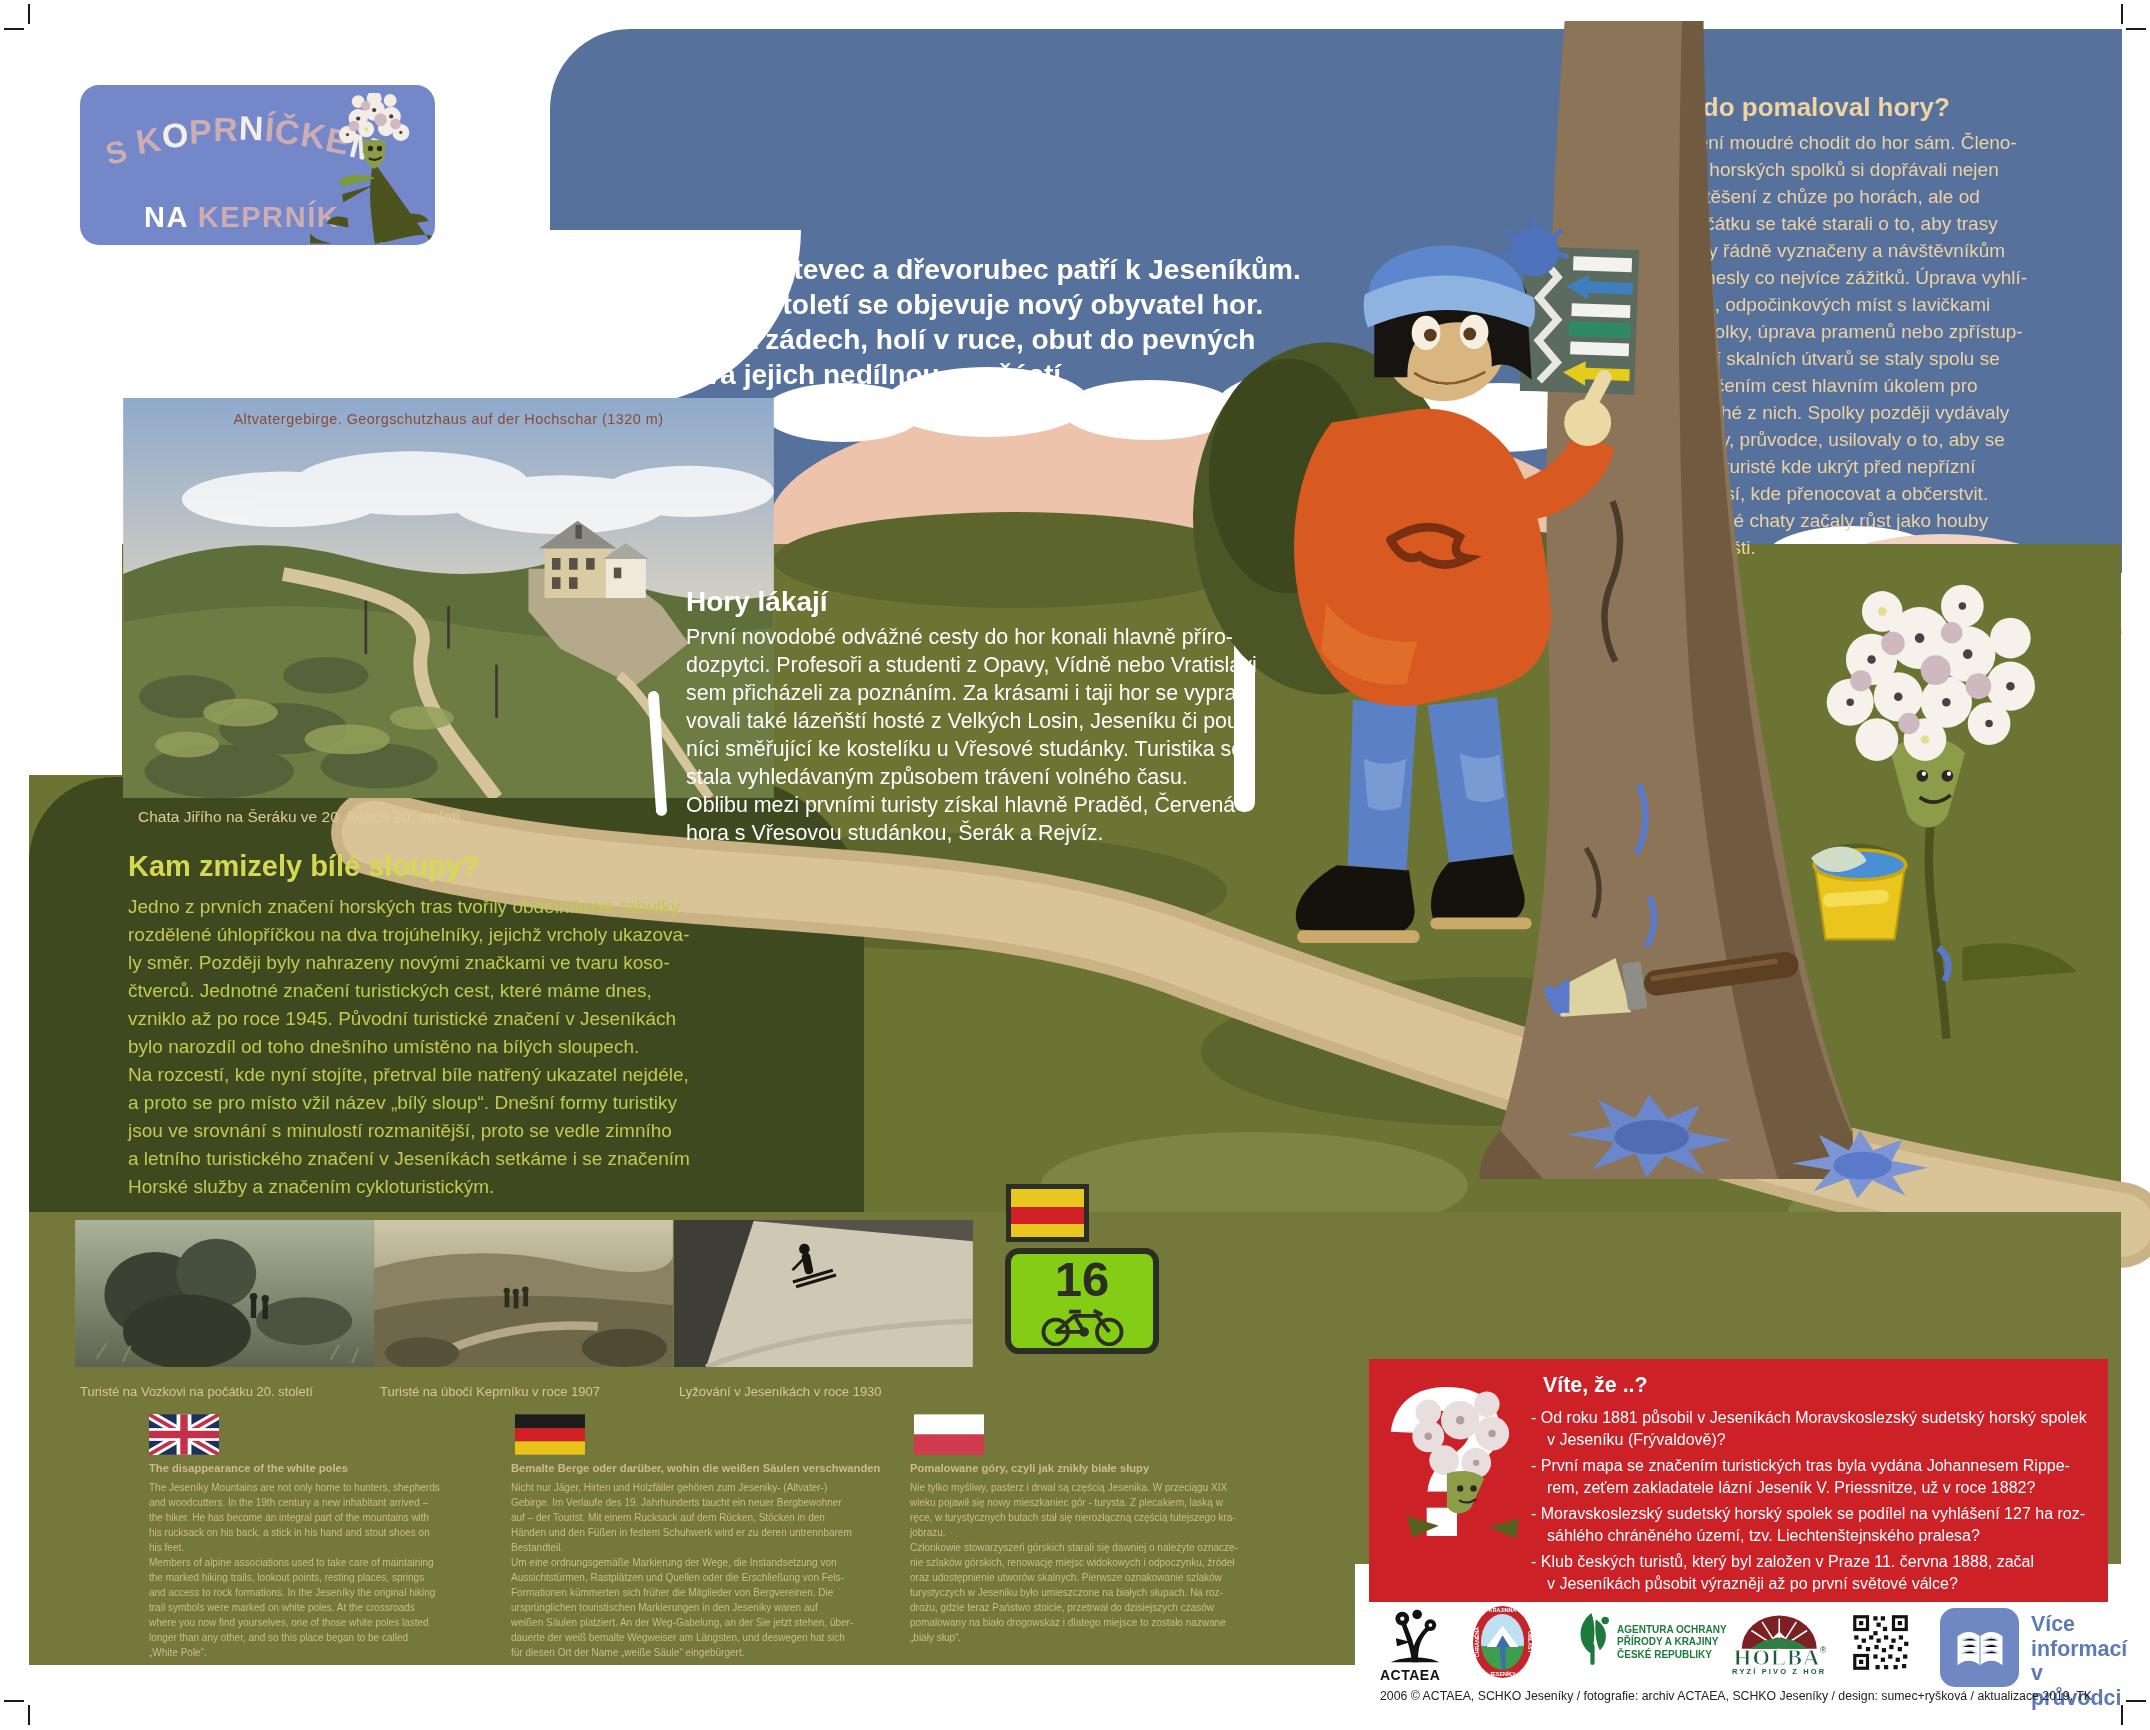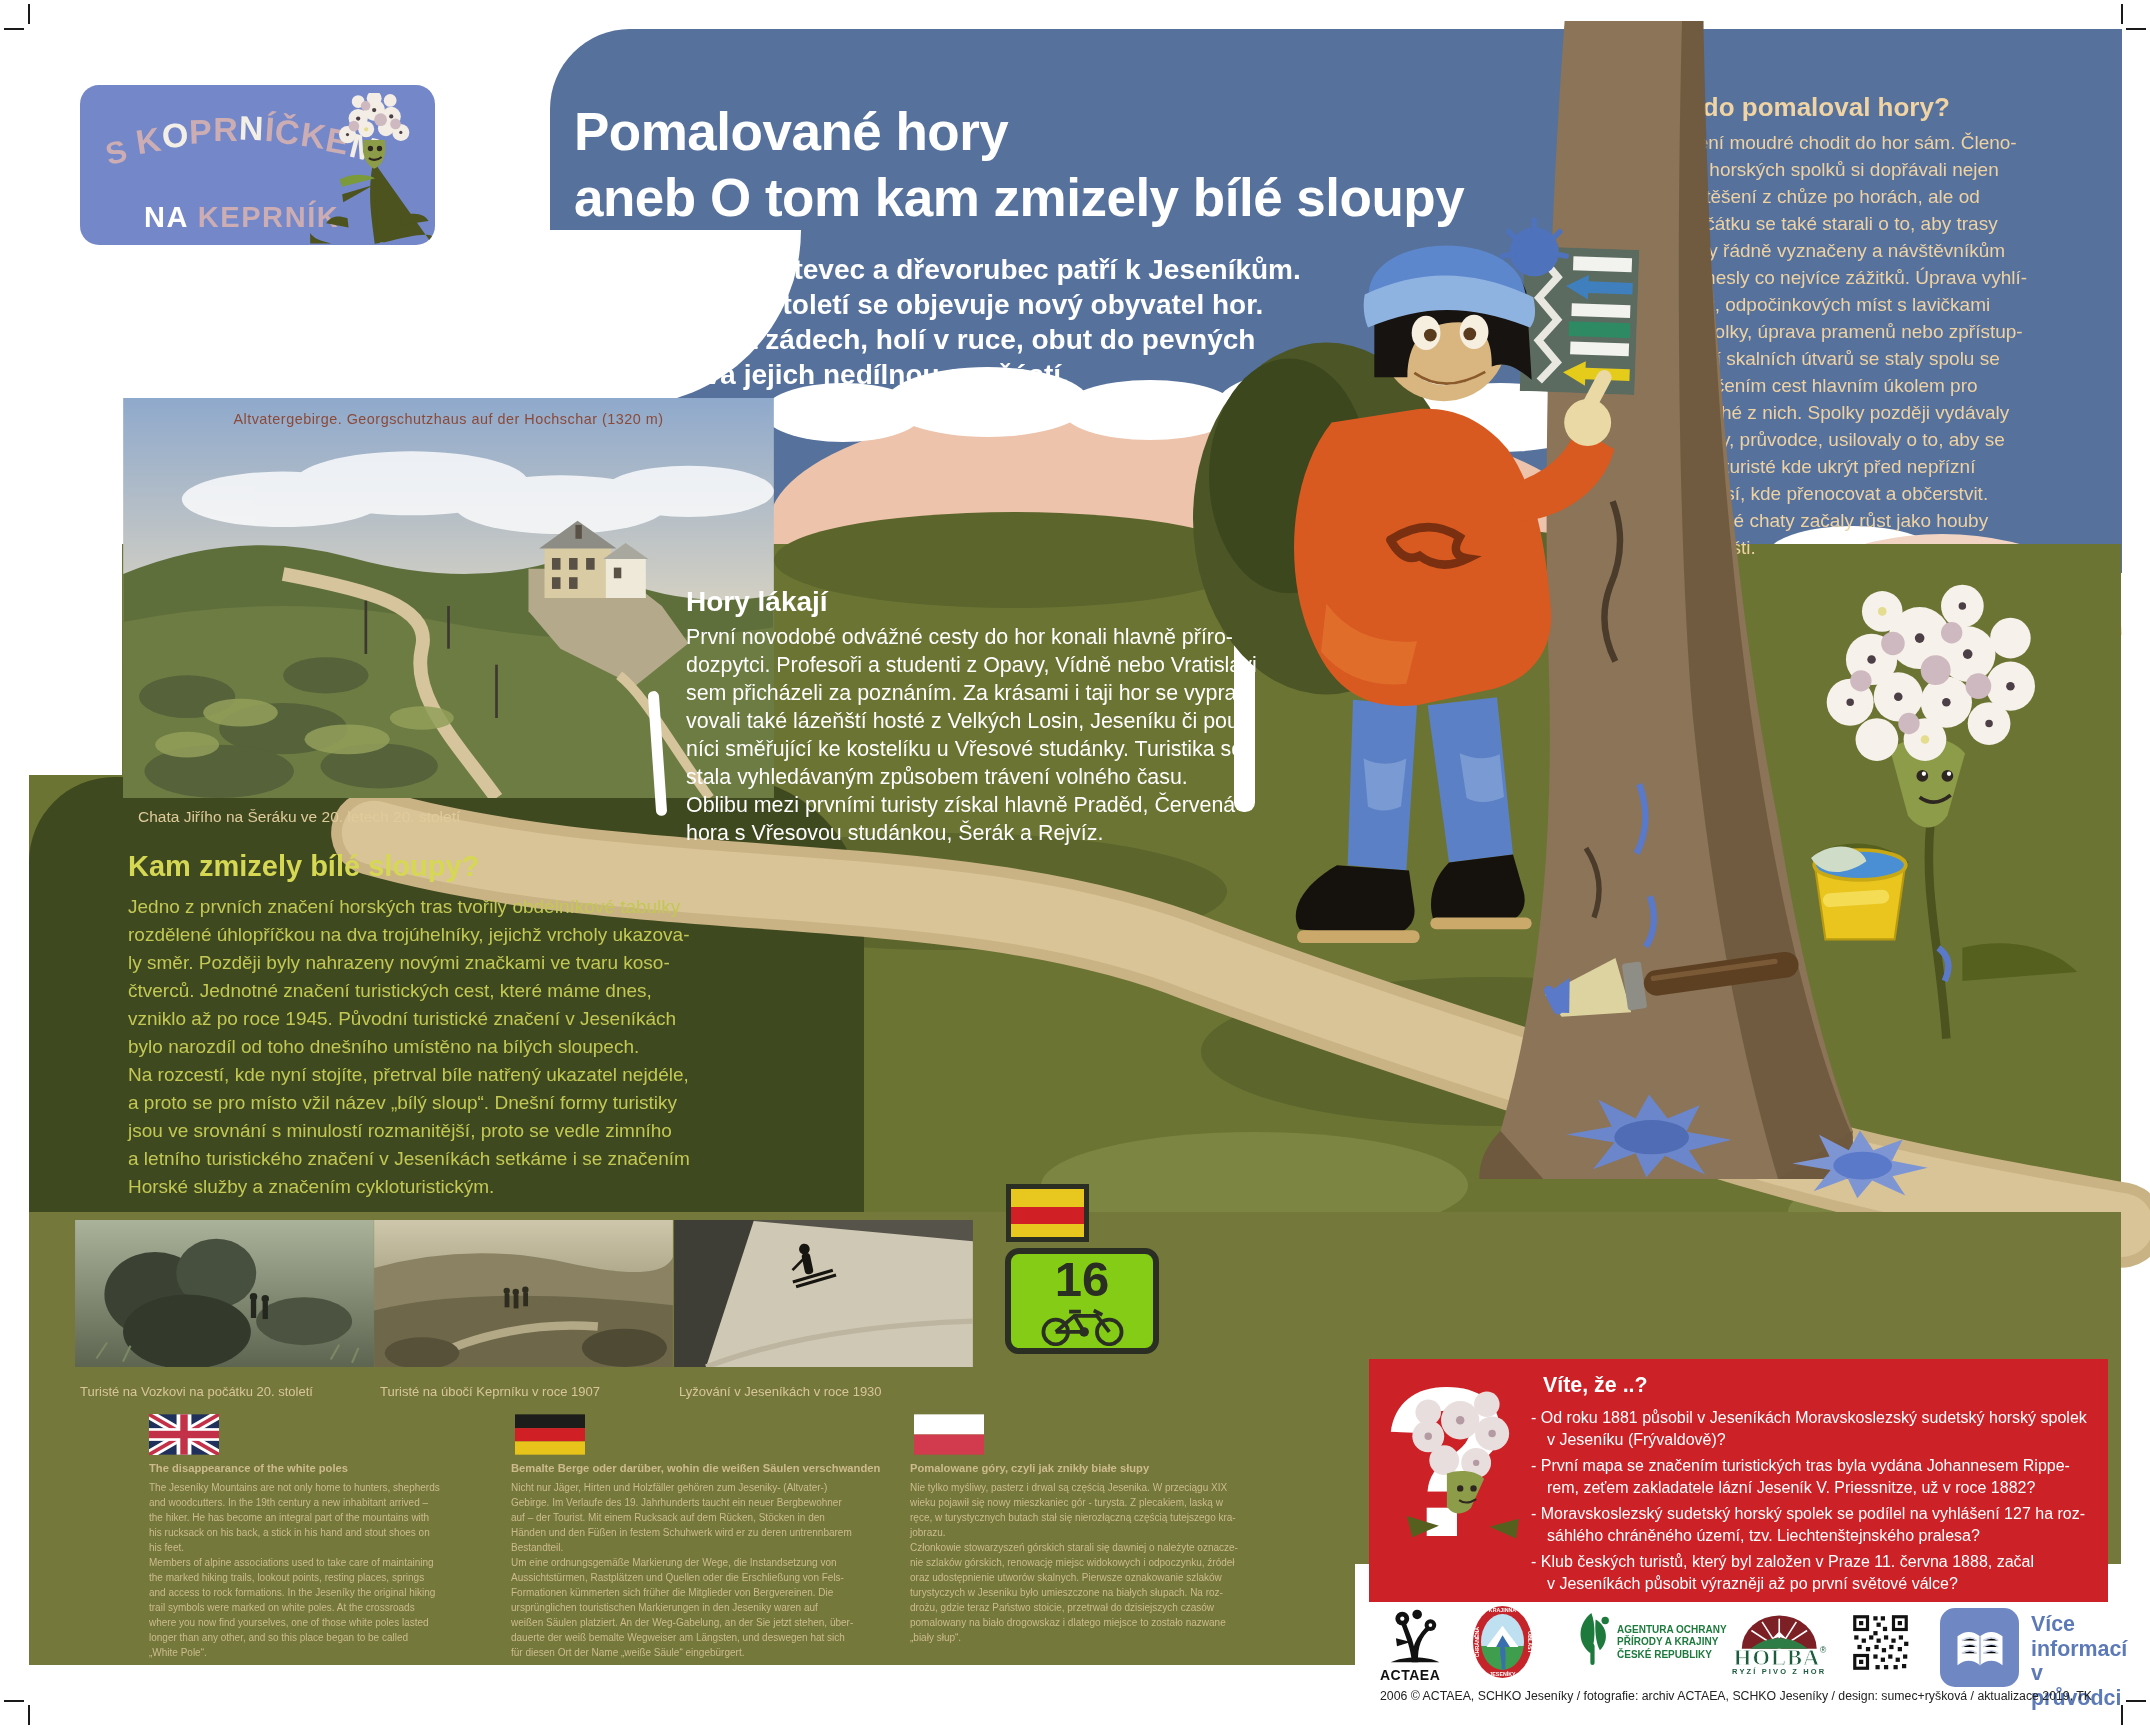--- a/index.html
+++ b/index.html
@@ -166,22 +166,20 @@
           <circle cx="120" cy="32" r="4"></circle>
           <circle cx="90" cy="48" r="4"></circle>
           <circle cx="152" cy="44" r="4"></circle>
           <circle cx="170" cy="74" r="3"></circle>
           <circle cx="70" cy="78" r="3"></circle>
         </g>
       <circle cx="105" cy="68" r="4" fill="#e4dc8e"></circle>
     </svg>
   </div>
 
-  <div class="title" style="left:574px;top:101px;">Pomalované hory</div>
-  <div class="title" style="left:574px;top:167px;">aneb O tom kam zmizely bílé sloupy</div>
   <div class="intro">Nejen lovec, pastevec a dřevorubec patří k Jeseníkům.
 V průběhu 19. století se objevuje nový obyvatel hor.
 S batohem na zádech, holí v ruce, obut do pevných
 bot se stává jejich nedílnou součástí.</div>
   <div class="kdo-h">Kdo pomaloval hory?</div>
   <div class="kdo-b">Není moudré chodit do hor sám. Členo-
 vé horských spolků si dopřávali nejen
 potěšení z chůze po horách, ale od
 počátku se také starali o to, aby trasy
 byly řádně vyznačeny a návštěvníkům

